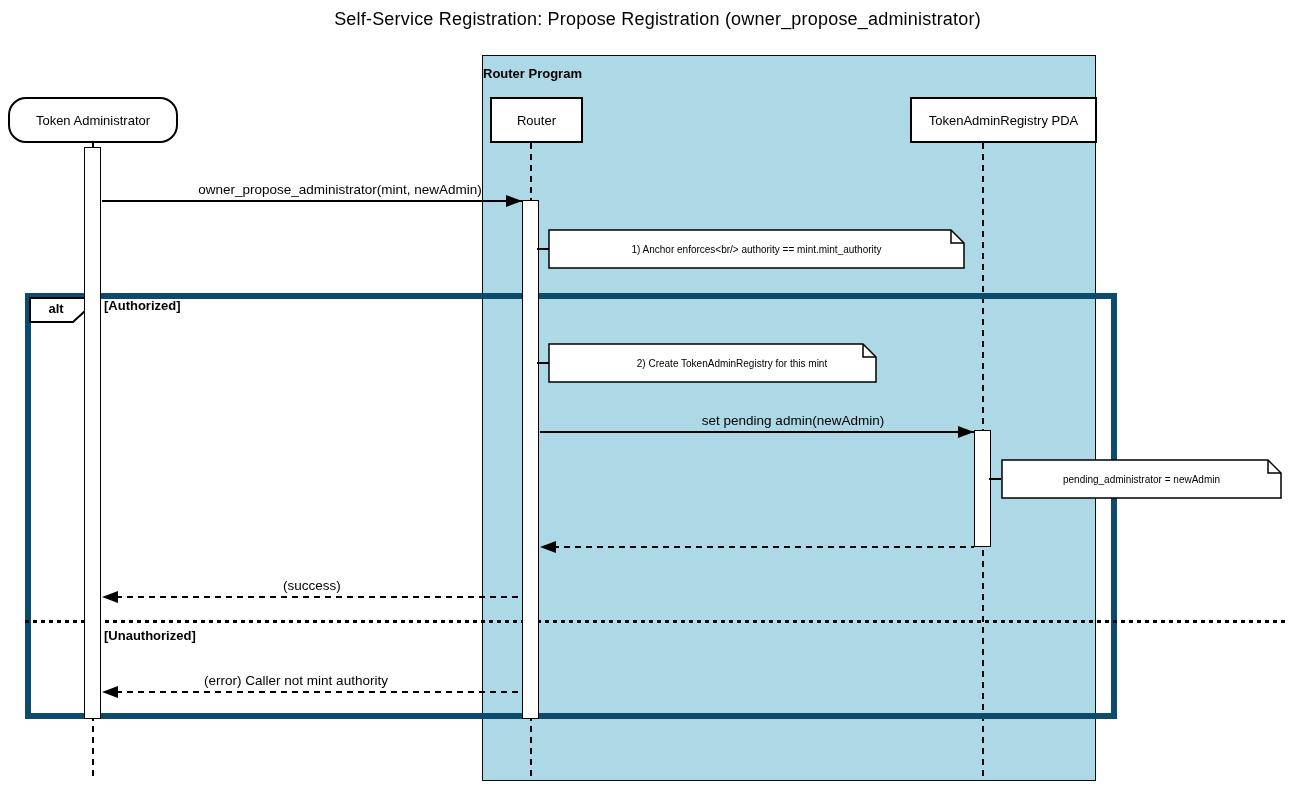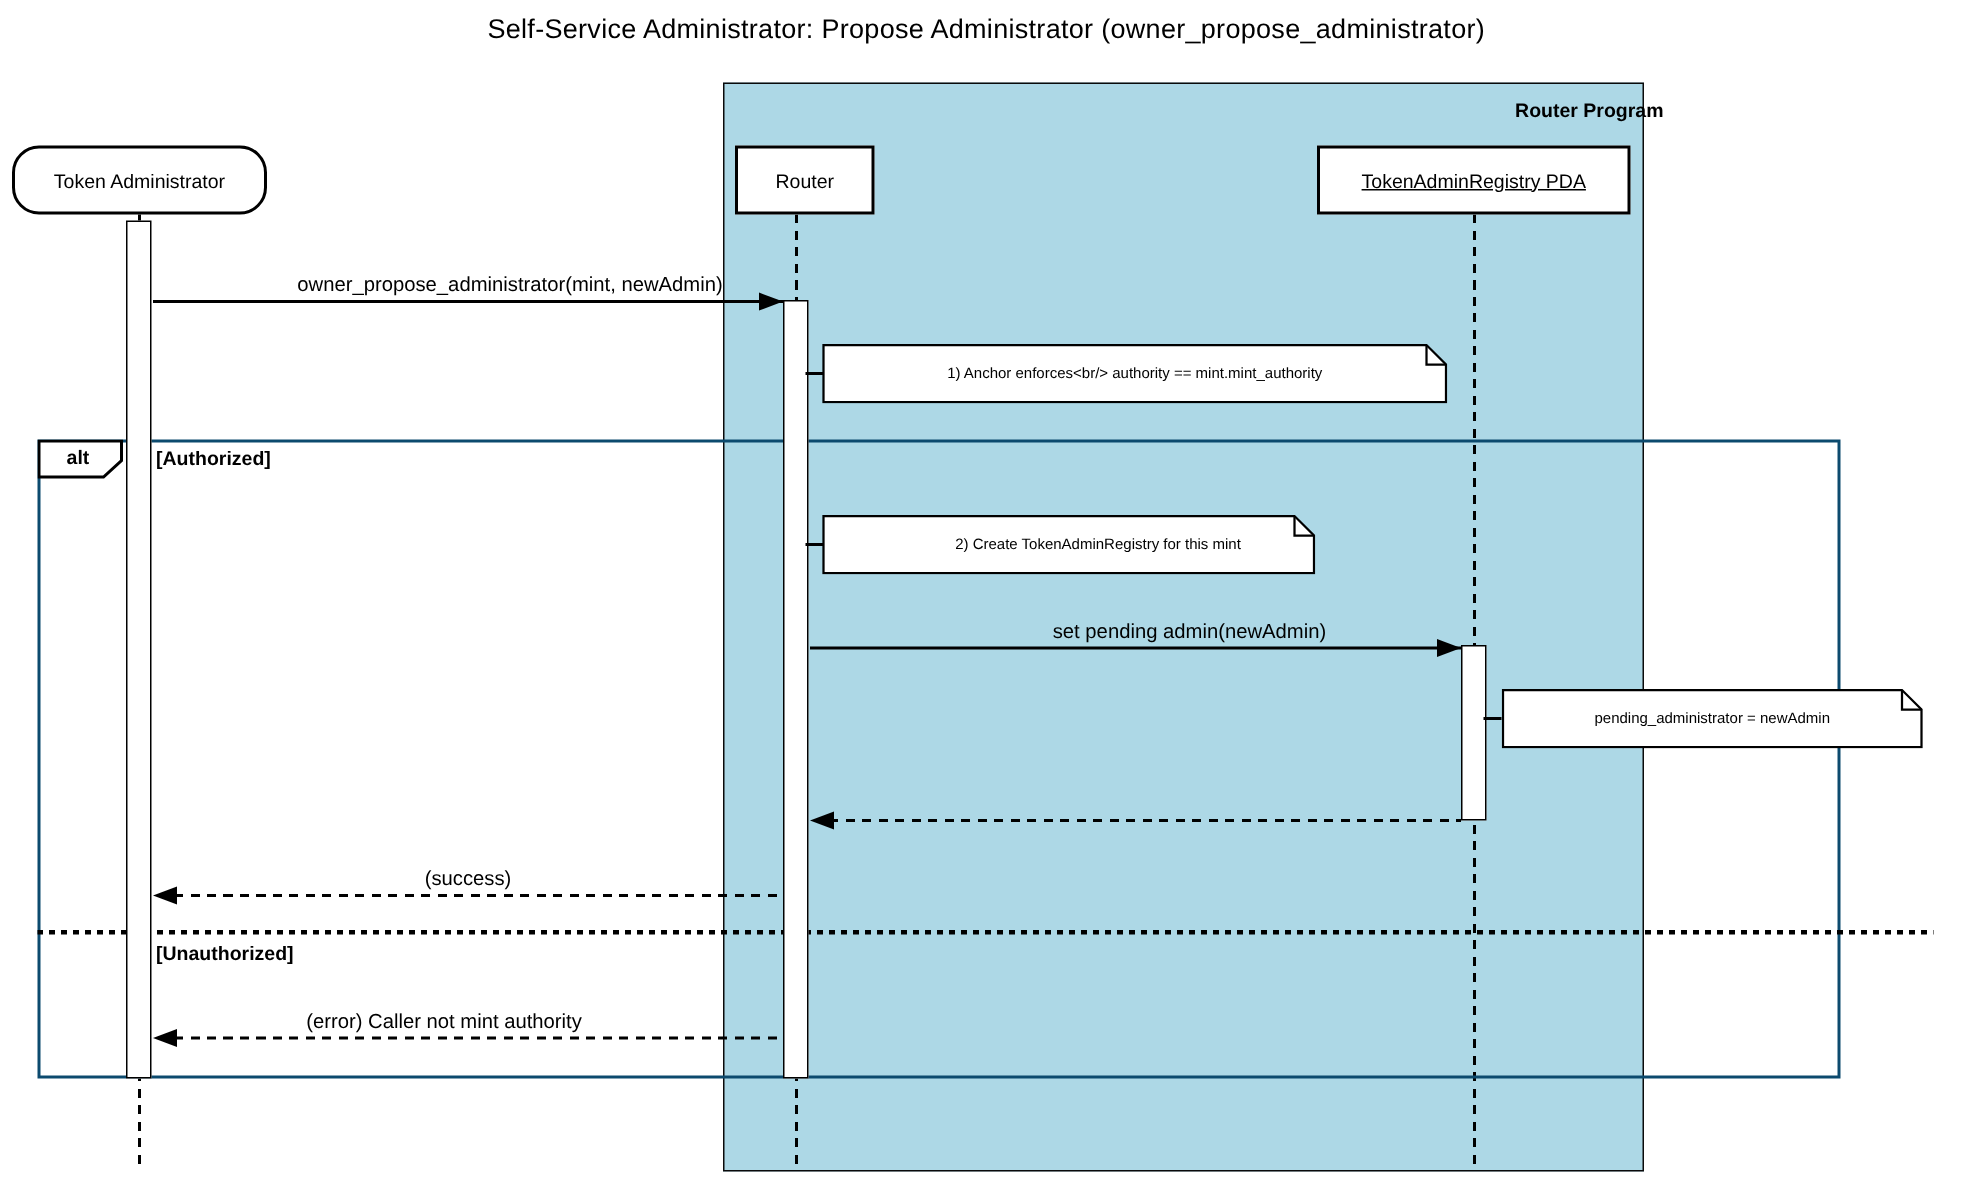--- a/index.html
+++ b/index.html
@@ -2,31 +2,31 @@
 <html><head>
 <meta charset="utf-8">
 <style>
   html,body{margin:0;padding:0;background:#ffffff;}
   .canvas{position:relative;width:1315px;height:790px;background:#fff;
     font-family:"Liberation Sans",sans-serif;color:#000;overflow:hidden;}
   .title{position:absolute;left:0;top:9px;width:100%;text-align:center;
     font-size:18px;letter-spacing:0.2px;}
   .container-box{position:absolute;left:482px;top:55px;width:614px;height:726px;
     background:#add8e6;border:1px solid #0a0a0a;box-sizing:border-box;z-index:0;}
-  .container-label{position:absolute;left:0;top:10px;width:100%;text-align:right;
-    font-weight:bold;font-size:13px;padding-left:14px;}
+  .container-label{position:absolute;left:0;top:10px;width:100%;text-align:left;
+    font-weight:bold;font-size:13px;}
   .lifeline{position:absolute;width:2px;top:143px;height:634px;z-index:1;
     background:repeating-linear-gradient(to bottom,#000 0 6px,transparent 6px 11px);}
   .participant{position:absolute;top:97px;height:46px;background:#fff;
     border:2.5px solid #000;box-sizing:border-box;display:flex;align-items:center;
     justify-content:center;font-size:13px;z-index:4;}
   .activation{position:absolute;width:17px;background:#fff;border:1.5px solid #000;
     box-sizing:border-box;z-index:3;}
-  .alt-frame{position:absolute;left:25px;top:293px;width:1202px;height:426px;
-    border:2px solid #0c4a6e;box-sizing:border-box;z-index:2;}
+  .alt-frame{position:absolute;left:25px;top:293px;width:1092px;height:426px;
+    border:6px solid #0c4a6e;box-sizing:border-box;z-index:2;}
   .alt-pentagon{position:absolute;left:-2px;top:-2px;z-index:2;}
   .alt-operator{position:absolute;left:0px;top:2px;width:50px;text-align:center;
     font-weight:bold;font-size:13px;z-index:3;}
   .guard{position:absolute;font-weight:bold;font-size:13px;z-index:5;}
   .divider{position:absolute;left:25px;top:620px;width:1264px;height:3px;z-index:2;
     background:repeating-linear-gradient(to right,#000 0 4px,transparent 4px 8px);}
   .msg-line{position:absolute;height:2px;background:#000;z-index:5;}
   .msg-line.dashed{background:repeating-linear-gradient(to right,#000 0 6px,transparent 6px 11px);}
   .msg-label{position:absolute;text-align:center;font-size:13.5px;z-index:5;}
   .arrow-right{position:absolute;width:0;height:0;border-top:6px solid transparent;
@@ -37,37 +37,37 @@
   .note svg{position:absolute;left:0;top:0;}
   .note-text{position:absolute;left:0;top:0;width:100%;height:100%;display:flex;
     align-items:center;justify-content:center;font-size:10px;z-index:7;}
   .note-connector{position:absolute;height:2px;background:#000;z-index:5;}
 </style>
 </head>
 <body>
 
 <div class="canvas">
 
-  <div class="title">Self-Service Administrator: Propose Administrator (owner_propose_administrator)</div>
+  <div class="title">Self-Service Registration: Propose Registration (owner_propose_administrator)</div>
 
   <div class="container-box">
     <div class="container-label">Router Program</div>
   </div>
 
   <div class="lifeline" style="left:92px;"></div>
   <div class="lifeline" style="left:530px;"></div>
   <div class="lifeline" style="left:982px;"></div>
 
   <div class="participant" style="left:8px;width:170px;border-radius:18px;">
     <span>Token Administrator</span>
   </div>
   <div class="participant" style="left:490px;width:93px;">
     <span>Router</span>
   </div>
-  <div class="participant" style="left:878px;width:209px;text-decoration:underline;">
+  <div class="participant" style="left:910px;width:187px;">
     <span>TokenAdminRegistry PDA</span>
   </div>
 
   <div class="activation" style="left:84px;top:147px;height:572px;"></div>
   <div class="activation" style="left:522px;top:200px;height:519px;"></div>
   <div class="activation" style="left:974px;top:430px;height:117px;"></div>
 
   <div class="alt-frame">
     <svg class="alt-pentagon" width="58" height="27">
       <polygon points="1,1 56,1 56,14 44,25 1,25" fill="#ffffff" stroke="#000000" stroke-width="2"></polygon>

